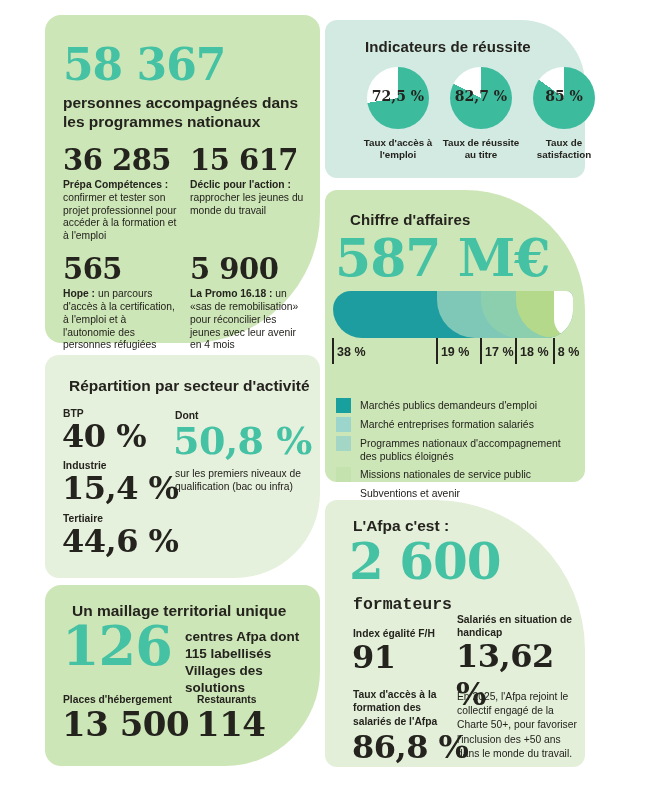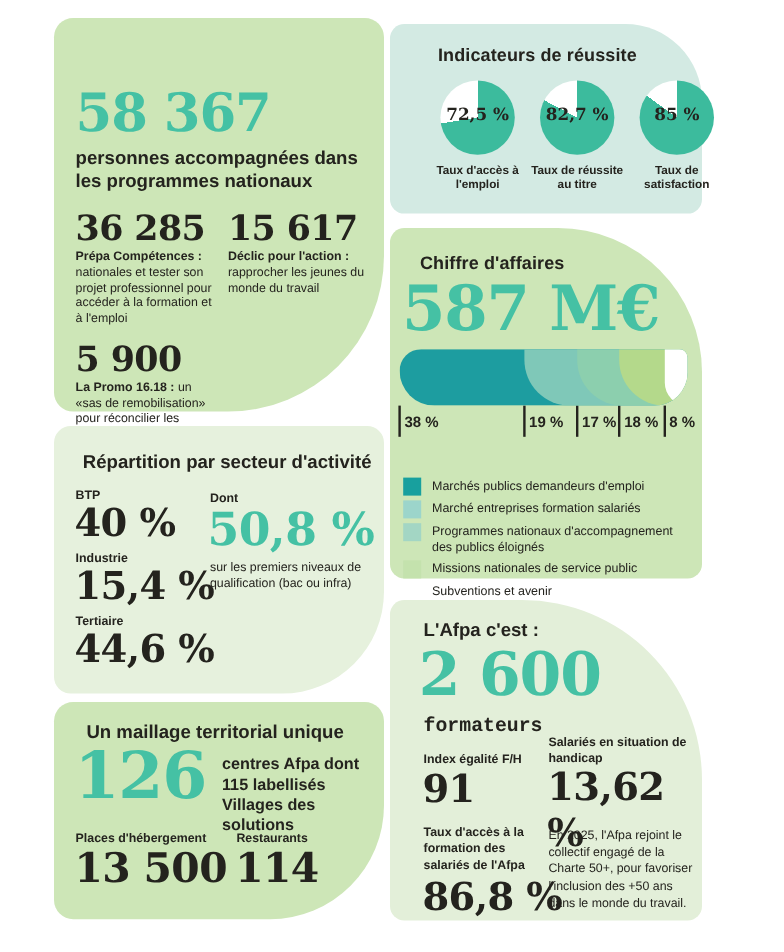--- a/index.html
+++ b/index.html
@@ -13,21 +13,21 @@
   .panel-sectors  { left: 45px;  top: 355px; width: 275px; height: 223px; background: #e6f1dd; border-radius: 14px 14px 85px 14px; }
   .panel-afpa     { left: 325px; top: 500px; width: 260px; height: 267px; background: #e3efd9; border-radius: 12px 150px 12px 12px; }
   .panel-network  { left: 45px;  top: 585px; width: 275px; height: 181px; background: #cde6b7; border-radius: 16px 16px 95px 16px; }
 
   .serif { font-family: "DejaVu Serif", serif; font-weight: 700; }
   .teal  { color: #45c1a4; }
   .ptitle { font-weight: 700; font-size: 15px; letter-spacing: 0.1px; }
 
   
   .panel-people { padding: 28px 16px 0 18px; }
-  .pp-big { font-size: 44px; line-height: 1.02; letter-spacing: -1px; margin-top: 30px; }
+  .pp-big { font-size: 44px; line-height: 1.02; letter-spacing: -1px; }
   .pp-sub { font-weight: 700; font-size: 15.5px; line-height: 1.22; margin-top: 6px; width: 245px; }
   .pp-grid { display: grid; grid-template-columns: 127px 125px; margin-top: 13px; row-gap: 11px; }
   .pp-num { font-size: 29px; line-height: 1.05; letter-spacing: -0.5px; }
   .pp-desc { font-size: 10.3px; line-height: 1.24; margin-top: 4px; padding-right: 10px; }
   .pp-desc strong { font-weight: 700; }
 
   
   .panel-indic { padding: 18px 0 0 40px; }
   .pies { display: flex; gap: 17px; margin-top: 12px; }
   .pie-block { width: 66px; display: flex; flex-direction: column; align-items: center; }
@@ -76,25 +76,29 @@
 <body>
 
 <div class="canvas">
 
   <section class="panel panel-people">
     <div class="pp-big serif teal">58 367</div>
     <div class="pp-sub">personnes accompagnées dans les programmes nationaux</div>
     <div class="pp-grid">
       <div>
         <div class="pp-num serif">36 285</div>
-        <div class="pp-desc"><strong>Prépa Compétences :</strong> <span>nationales et tester son projet professionnel pour accéder à la formation et à l'emploi</span></div>
+        <div class="pp-desc"><strong>Prépa Compétences :</strong> <span>confirmer et tester son projet professionnel pour accéder à la formation et à l'emploi</span></div>
       </div>
       <div>
         <div class="pp-num serif">15 617</div>
         <div class="pp-desc"><strong>Déclic pour l'action :</strong> <span>rapprocher les jeunes du monde du travail</span></div>
+      </div>
+      <div>
+        <div class="pp-num serif">565</div>
+        <div class="pp-desc"><strong>Hope :</strong> <span>un parcours d'accès à la certification, à l'emploi et à l'autonomie des personnes réfugiées</span></div>
       </div>
       <div>
         <div class="pp-num serif">5 900</div>
         <div class="pp-desc"><strong>La Promo 16.18 :</strong> <span>un «sas de remobilisation» pour réconcilier les jeunes avec leur avenir en 4 mois</span></div>
       </div>
     </div>
   </section>
 
   <section class="panel panel-indic">
     <div class="ptitle">Indicateurs de réussite</div>

